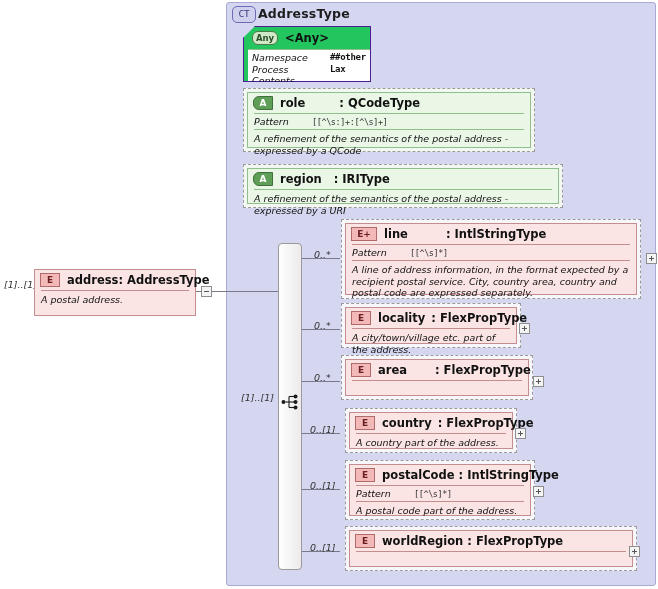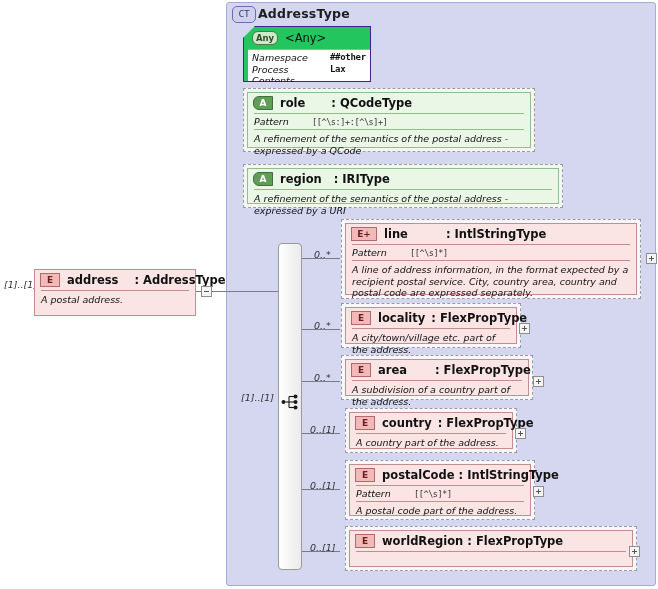--- a/index.html
+++ b/index.html
@@ -67,21 +67,21 @@
     margin-right:7px;flex:none;
     display:flex;align-items:center;justify-content:center;
   }
   .hdr .badge.wide{width:26px;letter-spacing:0px;}
   .hdr .name{
     font-size:11.5px;font-weight:bold;color:#111;
     white-space:nowrap;
   }
   .hdr .type{
     font-size:11.5px;font-weight:bold;color:#111;
-    white-space:nowrap;margin-left:16px;
+    white-space:nowrap;margin-left:0;
   }
   .divline{height:1px;background:#9a9a9a;margin:0 6px;}
   .facet{
     display:flex;align-items:center;
     padding:2px 0 2px 6px;font-size:9.5px;
   }
   .facet .fname{
     font-style:italic;color:#111;width:58px;flex:none;
   }
   .facet .fval{
@@ -117,21 +117,21 @@
     border:1px solid #4c1d95;
     -webkit-clip-path:polygon(12px 0,100% 0,100% 100%,0 100%,0 12px);
     clip-path:polygon(12px 0,100% 0,100% 100%,0 100%,0 12px);
     position:relative;
   }
   .any-box .hdr{padding-left:8px;height:22px;}
   .any-box .hdr .badge{
     background:#cfe8c8;border:1.4px solid #4c7a46;border-radius:6px;
     color:#2c4f28;width:26px;height:14px;font-size:8.5px;font-weight:bold;
   }
-  .any-box .hdr .name{font-weight:normal;font-size:11.5px;}
+  .any-box .hdr .name{font-weight:bold;font-size:11.5px;}
   .any-inner-white{
     position:absolute;left:4px;right:0px;top:22px;bottom:0;
     background:#ffffff;border-top:1px solid #8fbf8a;
   }
   .any-rows{padding:2px 6px 0 4px;}
   .any-row{display:flex;font-size:9.5px;line-height:11.5px;}
   .any-row .k{font-style:italic;width:78px;flex:none;color:#111;}
   .any-row .v{
     font-family:"DejaVu Sans Mono","Liberation Mono",monospace;
     font-size:9px;color:#111;letter-spacing:-.3px;font-weight:bold;
@@ -218,21 +218,21 @@
         </div>
       </div>
     </div>
   </div>
 
   <div class="node at dashed-wrap" style="left:243px;top:88px;width:292px;height:64px;">
     <div class="inner">
       <div class="hdr">
         <span class="badge">A</span>
         <span class="name">role</span>
-        <span class="type" style="margin-left:26px;text-align:center;">: QCodeType</span>
+        <span class="type" style="margin-left:34px;text-align:center;">: QCodeType</span>
       </div>
       <div class="divline"></div>
       <div class="facet">
         <span class="fname">Pattern</span>
         <span class="fval">[[^\s:]+:[^\s]+]</span>
       </div>
       <div class="divline"></div>
       <div class="doc">A refinement of the semantics of the postal address - expressed by a QCode</div>
     </div>
   </div>
@@ -305,21 +305,20 @@
 
   <div class="card" style="left:314px;top:372px;">0..*</div>
   <div class="node el dashed-wrap" style="left:341px;top:355px;width:192px;height:45px;">
     <div class="inner">
       <div class="hdr">
         <span class="badge">E</span>
         <span class="name">area</span>
         <span class="type" style="margin-left:28px;">: FlexPropType</span>
       </div>
       <div class="divline"></div>
-      <div class="doc">A subdivision of a country part of the address.</div>
     </div>
   </div>
   <div class="pm plus" style="left:533px;top:376px;"></div>
 
   <div class="card" style="left:310px;top:424px;">0..[1]</div>
   <div class="node el dashed-wrap" style="left:345px;top:408px;width:172px;height:45px;">
     <div class="inner">
       <div class="hdr">
         <span class="badge">E</span>
         <span class="name">country</span>

